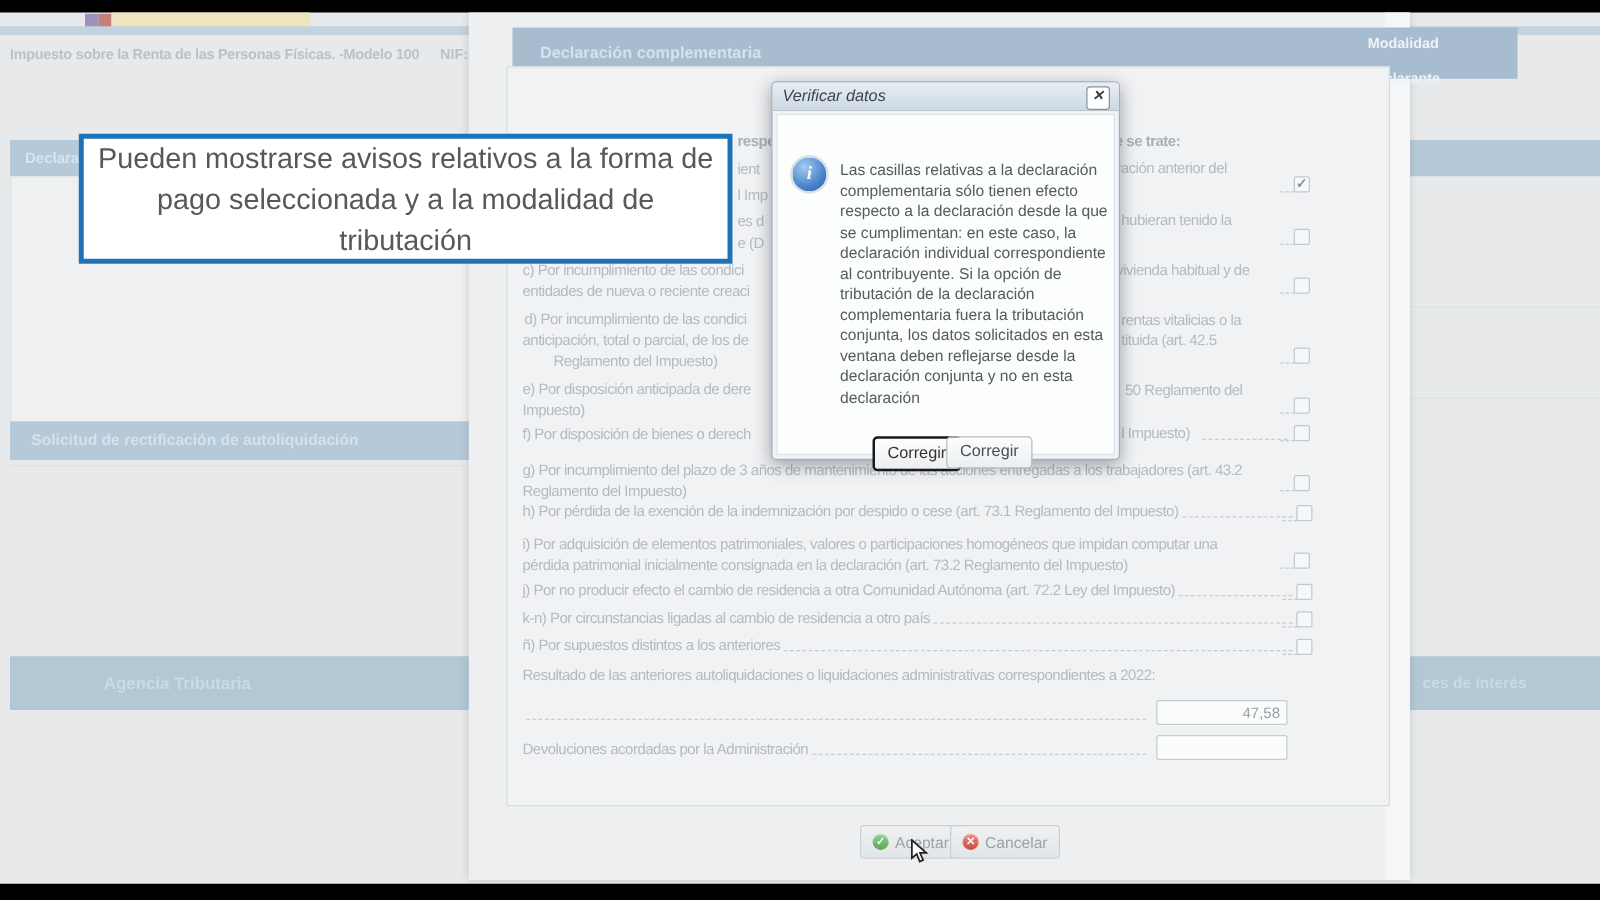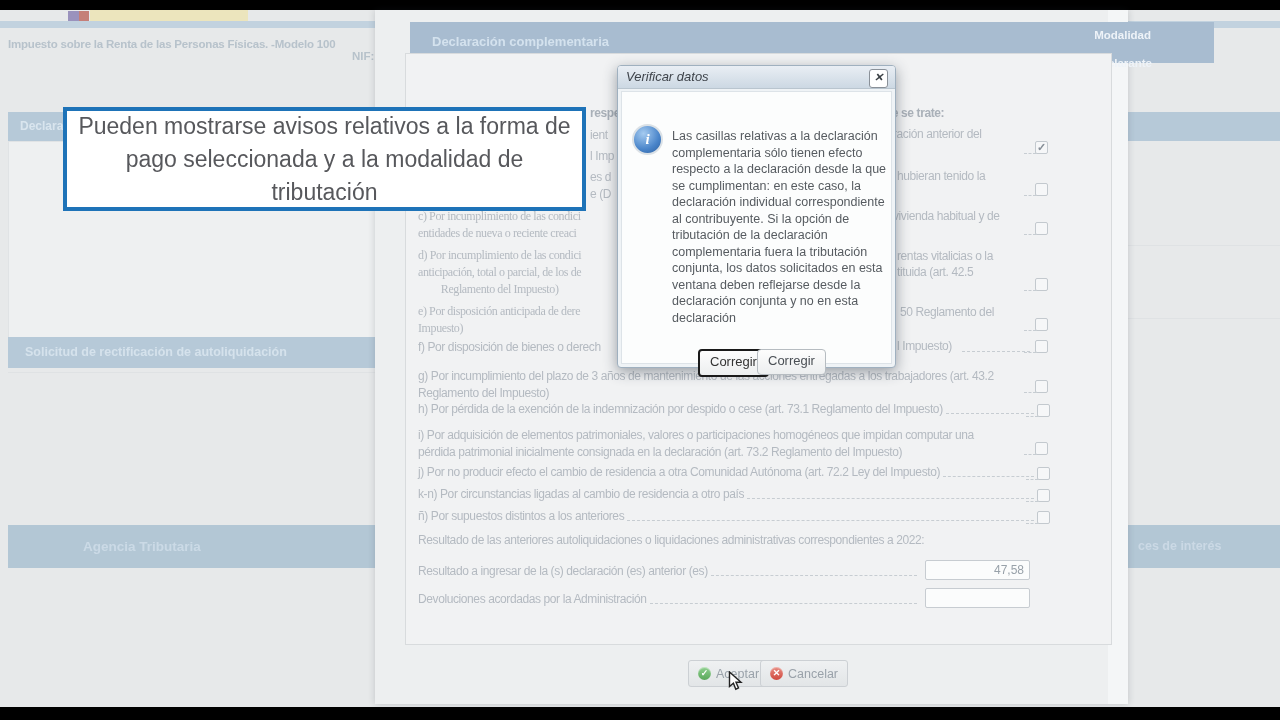--- a/index.html
+++ b/index.html
@@ -7,42 +7,42 @@
           font-family:"Liberation Sans",sans-serif;}
   .abs{position:absolute;}
   
   #content{position:absolute;left:0;top:10px;width:1280px;height:697px;background:#e7e9ea;}
   .chrome-flag-a{left:68px;top:1px;width:11px;height:12px;background:#9a92bd;}
   .chrome-flag-b{left:79px;top:1px;width:10px;height:12px;background:#c57f79;}
   .chrome-yellow{left:90px;top:0px;width:158px;height:14px;background:#ece5bd;}
   .chrome-strip{left:0;top:11px;width:1280px;height:7px;background:#c2d2df;}
   .page-title{left:8px;top:28px;font-size:11.5px;font-weight:bold;letter-spacing:-0.2px;
               color:#b7c2cb;white-space:nowrap;}
-  .nif{left:352px;top:28px;font-size:11.5px;font-weight:bold;color:#b7c2cb;margin-top:12px;}
+  .nif{left:352px;top:28px;font-size:11.5px;font-weight:bold;color:#b7c2cb;}
   .bgbar{background:#b6c9d8;color:#d9e5ee;font-weight:bold;overflow:hidden;white-space:nowrap;}
   .left-tab{left:8px;top:102px;width:55px;height:29px;font-size:12px;line-height:29px;padding-left:12px;}
   .bgbar-right{left:1128px;top:102px;width:152px;height:29px;}
   .left-panel{left:8px;top:131px;width:367px;height:196px;background:#eef0f1;border:1px solid #e0e3e5;}
   .rect-bar{left:8px;top:327px;width:367px;height:31px;font-size:12.5px;line-height:31px;padding-left:17px;color:#d5e2ec;}
   .agency-bar{left:8px;top:515px;width:367px;height:43px;font-size:13.5px;line-height:43px;padding-left:75px;color:#cbdae6;background:#b3c7d5;}
   .links-bar{left:1128px;top:515px;width:152px;height:43px;font-size:12.5px;line-height:43px;padding-left:10px;color:#cbd9e5;background:#b3c7d5;}
   .faint-line{background:#dfe2e4;height:1px;}
   
   #window{position:absolute;left:375px;top:0px;width:753px;height:694px;background:#edeff0;
           box-shadow:0 0 7px rgba(40,50,60,.2);z-index:10;}
   .win-strip{position:absolute;left:733px;top:0;width:20px;height:694px;background:#f4f6f7;}
   .win-header{position:absolute;left:35px;top:12px;width:804px;height:41px;background:#a8bcd0;}
   .win-title{position:absolute;left:22px;top:12px;font-size:13px;font-weight:bold;color:#d4e2ee;}
   .win-modality{position:absolute;right:62px;top:6px;font-size:11.5px;font-weight:bold;color:#eef3f8;
                 text-align:center;line-height:14px;white-space:pre-line;}
   .form-box{position:absolute;left:30px;top:43px;width:705px;height:590px;background:#f1f2f3;border:1px solid #d8dbdd;}
   
   .ftext{position:absolute;font-size:12px;letter-spacing:-0.4px;color:#b4bac1;white-space:nowrap;line-height:15px;}
   .fbold{font-weight:bold;color:#a9b0b8;}
-  .ml{white-space:pre-line;line-height:17px;font-family:Liberation Serif, serif;}
+  .ml{white-space:pre-line;line-height:17px;}
   .row-ml .line{white-space:nowrap;line-height:17px;}
   .clip{overflow:hidden;width:27px;}
   .checkbox{box-sizing:border-box;width:13px;height:13px;border:1px solid #c3c9ce;background:#f6f7f8;
             border-radius:2px;font-size:11px;line-height:11px;text-align:center;color:#878f97;font-weight:bold;}
   .cb-abs{position:absolute;}
   .checkbox::before{content:"";position:absolute;left:-12px;width:12px;bottom:-1px;border-bottom:1px dashed #c7cdd2;}
   .frow{position:absolute;display:flex;align-items:flex-end;height:16px;}
   .frow .lbl{font-size:12px;letter-spacing:-0.4px;color:#b4bac1;white-space:nowrap;line-height:15px;}
   .leader{flex:1;border-bottom:1px dashed #c7cdd2;margin:0 3px 3px 3px;}
   .leader-abs{position:absolute;border-bottom:1px dashed #c7cdd2;}
@@ -177,21 +177,20 @@
       </div>
       <div class="frow" style="left:43px;top:498px;width:632px;">
         <span class="lbl">ñ) Por supuestos distintos a los anteriores</span>
         <span class="leader"></span>
         <span class="checkbox" style="position:relative;"></span>
       </div>
 
       <div class="ftext" style="left:43px;top:523px;">Resultado de las anteriores autoliquidaciones o liquidaciones administrativas correspondientes a 2022:</div>
 
       <div class="frow" style="left:43px;top:553px;width:502px;">
-        <span class="lbl">Resultado a ingresar de la (s) declaración (es) anterior (es)</span>
         <span class="leader"></span>
       </div>
       <input class="finput" style="left: 550px; top: 550px;" readonly="" value="47,58">
 
       <div class="frow" style="left:43px;top:581px;width:502px;">
         <span class="lbl">Devoluciones acordadas por la Administración</span>
         <span class="leader"></span>
       </div>
       <input class="finput" style="left: 550px; top: 578px;" readonly="" value="">
 

